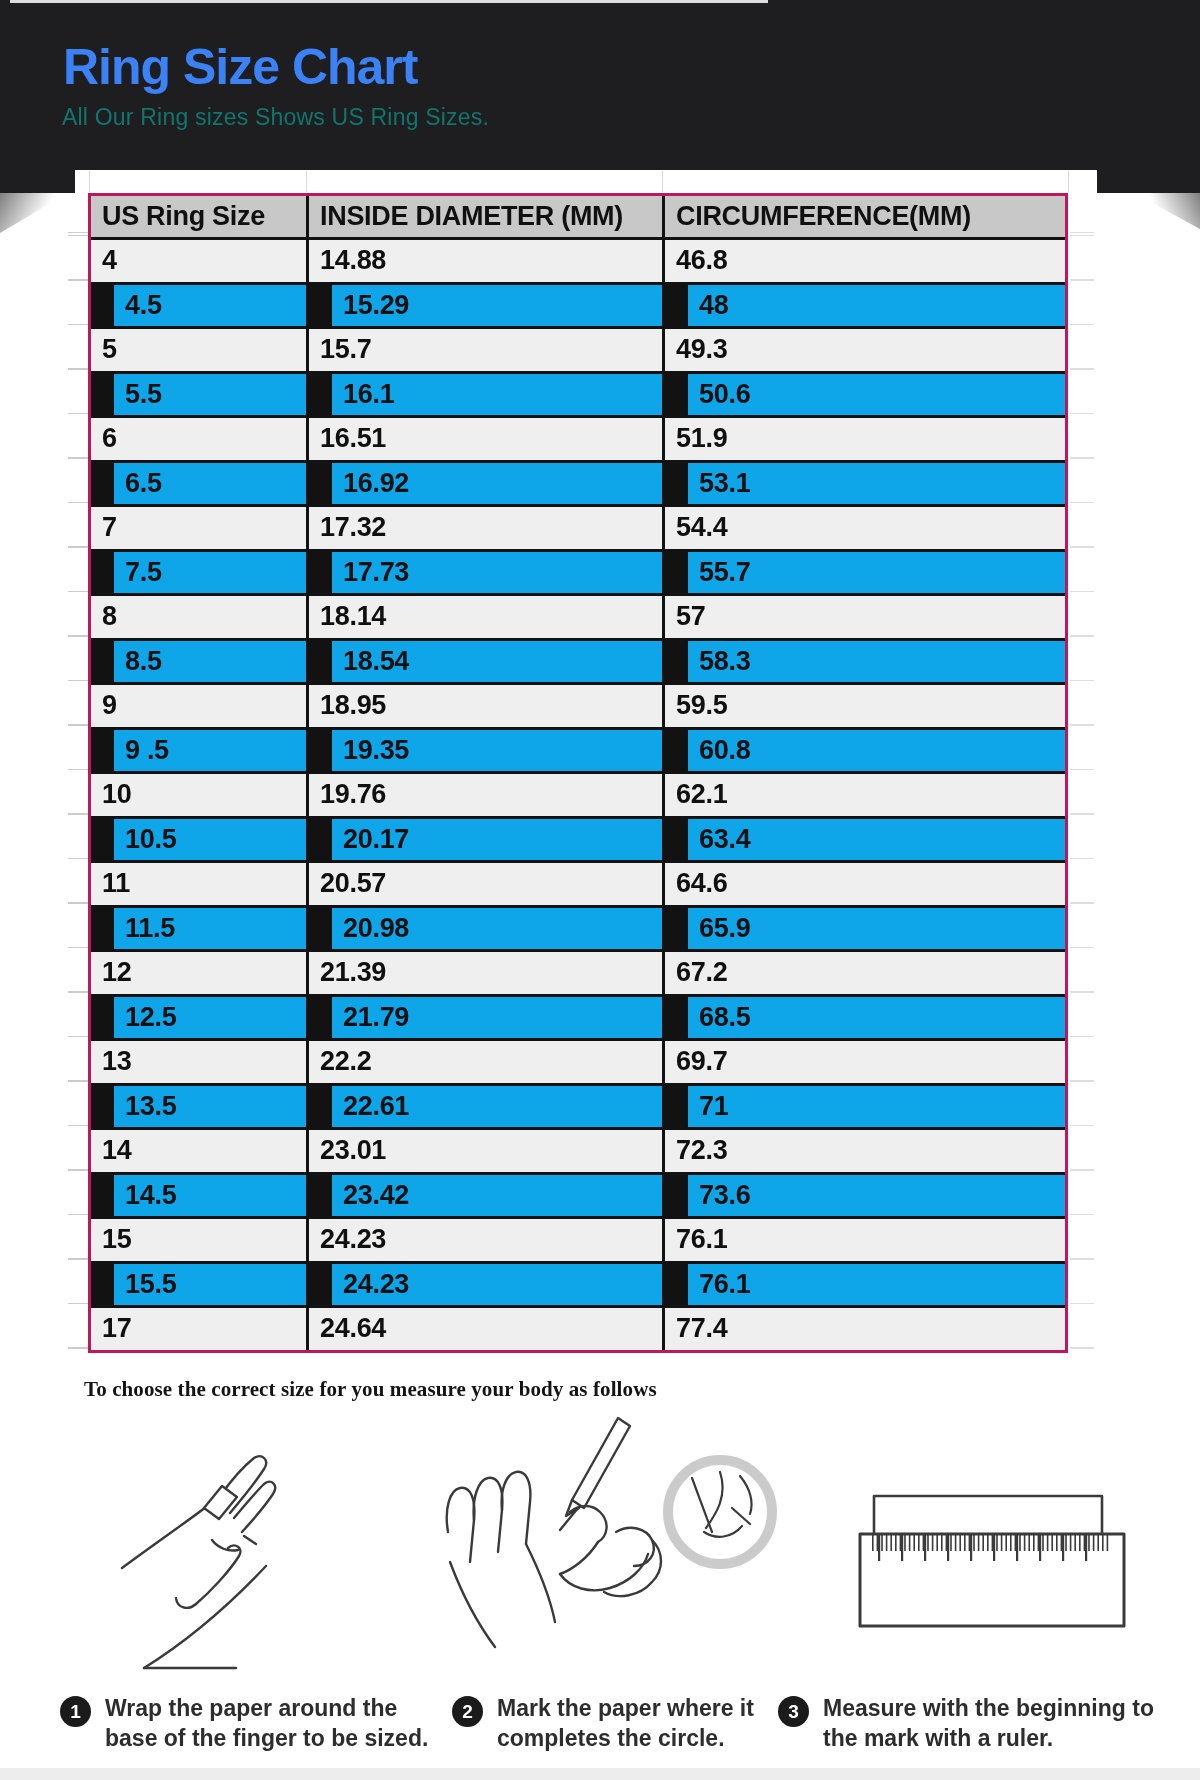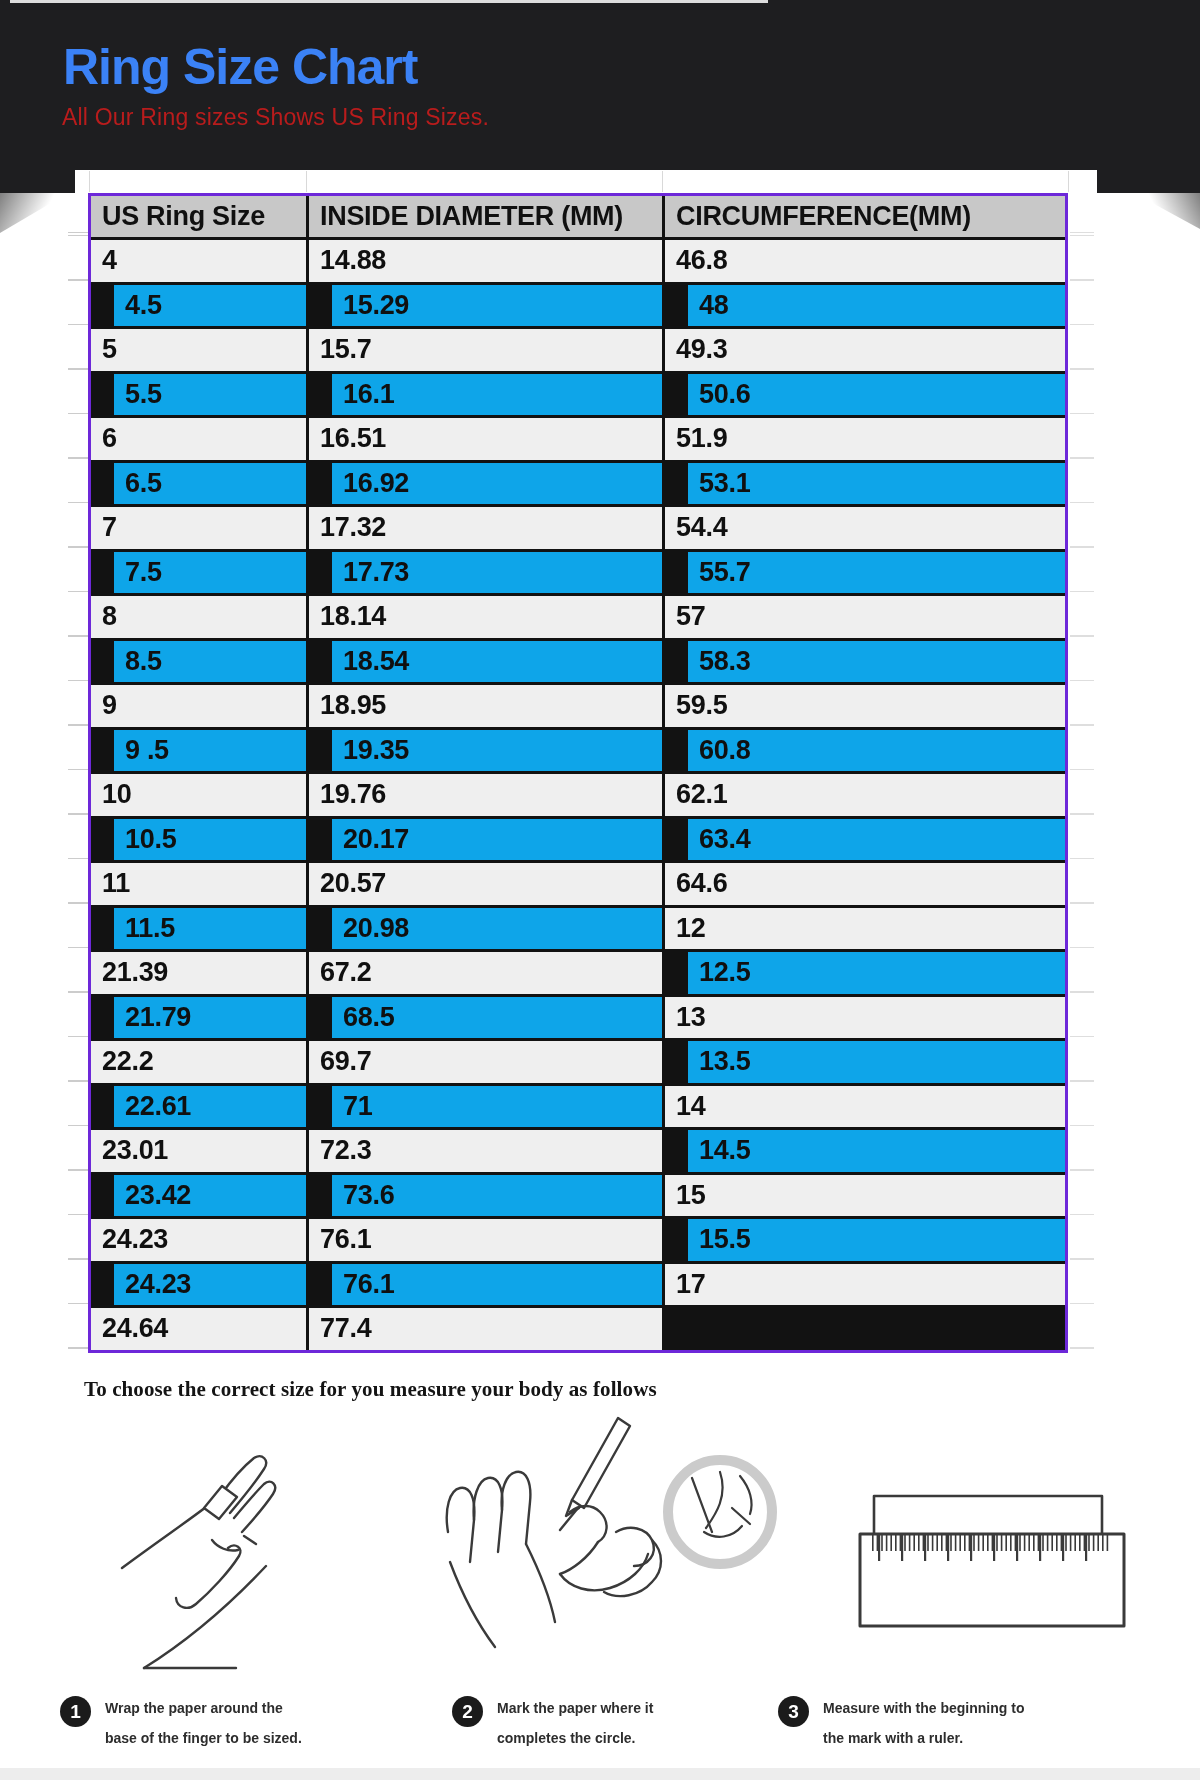--- a/index.html
+++ b/index.html
@@ -17,38 +17,38 @@
     clip-path:polygon(0 0,100% 0,0 100%);}
   .curl-right{position:absolute;left:1134px;top:193px;width:66px;height:36px;
     background:linear-gradient(243deg,rgba(0,0,0,.5),rgba(0,0,0,0) 62%);
     clip-path:polygon(0 0,100% 0,100% 100%);}
   .top-sliver{position:absolute;left:10px;top:0;width:758px;height:3px;background:rgba(255,255,255,.85);}
   .ribbon-title{
     position:absolute;left:63px;top:38px;color:#3b82f6;font-size:50px;font-weight:700;
     letter-spacing:-1px;white-space:nowrap;
   }
   .ribbon-subtitle{
-    position:absolute;left:62px;top:104px;color:#b91c1c;font-size:23px;font-weight:400;
+    position:absolute;left:62px;top:104px;color:#0f766e;font-size:23px;font-weight:400;
     letter-spacing:.2px;white-space:nowrap;
   }
   
   .vline{position:absolute;top:171px;width:1px;height:21px;background:#d9d9d9;}
   .gutter{
     position:absolute;top:196px;height:1160px;
     background:repeating-linear-gradient(to bottom,#c3c3c3 0 1.5px,transparent 1.5px 44.5px);
     background-position-y:39px;opacity:.85;
   }
   .gutter.left{left:68px;width:22px;}
   .gutter.right{left:1070px;width:24px;opacity:.55;}
   
   .rs-table{
     position:absolute;left:88px;top:193px;
     display:grid;grid-template-columns:215px 353px 400px;
     grid-template-rows:41px repeat(25,41.5px);
-    gap:3px;background:#121212;border:3px solid #6d28d9;
+    gap:3px;background:#121212;border:3px solid #be185d;
   }
   .cell{
     display:flex;align-items:center;padding-left:11px;
     font-size:27px;font-weight:700;color:#101010;letter-spacing:-.3px;
     white-space:nowrap;overflow:hidden;
   }
   .cell.th{background:#c8c8c8;}
   .cell.odd{background:#efefef;}
   .cell.even{background:#0ea5e9;margin-left:23px;}
   
@@ -56,21 +56,21 @@
     position:absolute;left:84px;top:1377px;font-size:21px;font-weight:700;color:#141414;
     letter-spacing:.1px;white-space:nowrap;font-family:Liberation Serif, serif;
   }
   .illus{position:absolute;}
   .step{position:absolute;display:flex;gap:14px;align-items:flex-start;}
   .badge{
     flex:0 0 auto;width:31px;height:31px;border-radius:50%;background:#1b1b1b;color:#ffffff;
     font-size:19px;font-weight:700;display:flex;align-items:center;justify-content:center;
     margin-top:3px;
   }
-  .step-text{font-size:14px;font-weight:700;line-height:30px;color:#2d2d2d;white-space:nowrap;}
+  .step-text{font-size:23px;font-weight:700;line-height:30px;color:#2d2d2d;white-space:nowrap;}
   .bottom-strip{position:absolute;left:0;top:1768px;width:1200px;height:12px;background:#ededed;}
 </style>
 </head>
 <body>
 
 <div class="ribbon"></div>
 <div class="ribbon-tab-left"></div>
 <div class="ribbon-tab-right"></div>
 <div class="curl-left"></div>
 <div class="curl-right"></div>
@@ -129,20 +129,21 @@
     <div class="cell odd">19.76</div>
     <div class="cell odd">62.1</div>
     <div class="cell even">10.5</div>
     <div class="cell even">20.17</div>
     <div class="cell even">63.4</div>
     <div class="cell odd">11</div>
     <div class="cell odd">20.57</div>
     <div class="cell odd">64.6</div>
     <div class="cell even">11.5</div>
     <div class="cell even">20.98</div>
+    <div class="cell even">65.9</div>
     <div class="cell odd">12</div>
     <div class="cell odd">21.39</div>
     <div class="cell odd">67.2</div>
     <div class="cell even">12.5</div>
     <div class="cell even">21.79</div>
     <div class="cell even">68.5</div>
     <div class="cell odd">13</div>
     <div class="cell odd">22.2</div>
     <div class="cell odd">69.7</div>
     <div class="cell even">13.5</div>

